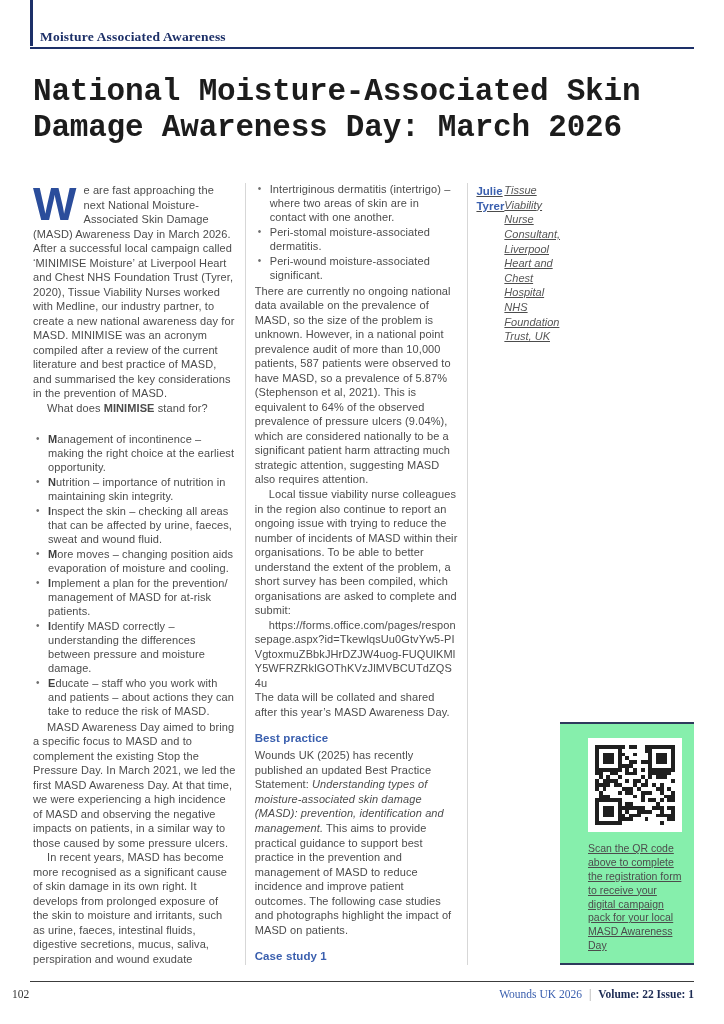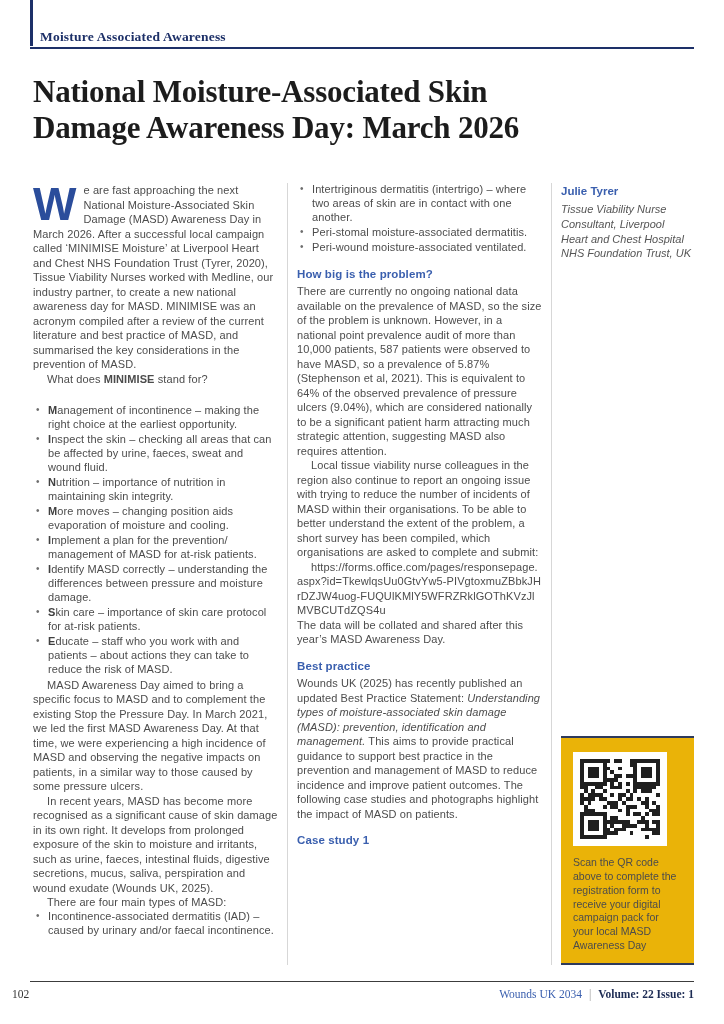--- a/index.html
+++ b/index.html
@@ -13,21 +13,21 @@
   
   .kicker-bar { position:absolute; left:30px; top:0; width:3px; height:46px; background:#1d3068; }
   .kicker {
     position:absolute; left:40px; top:29px;
     font-family:"Liberation Serif", serif; font-weight:bold;
     font-size:13.5px; color:#1d3068; letter-spacing:.2px;
   }
   .kicker-rule { position:absolute; left:30px; right:30px; top:47px; height:2px; background:#1d3068; }
   .title {
     position:absolute; left:33px; top:74px; width:640px;
-    font-family:Liberation Serif, serif; font-weight:bold;
+    font-family:Liberation Mono, monospace; font-weight:bold;
     font-size:31px; line-height:1.17; color:#1c1c1c; letter-spacing:-.2px;
   }
 
   
   .columns {
     position:absolute; left:33px; top:183px; width:661px; height:782px;
     display:flex; overflow:hidden;
   }
   .col { font-size:11px; line-height:1.32; letter-spacing:.1px; }
   .col1 { width:245px; }
@@ -52,27 +52,27 @@
   .subhead {
     color:#3a5fae; font-weight:bold; font-size:11.5px;
     margin:12px 0 2px 0; letter-spacing:.1px;
   }
   .url { word-break:break-all; }
 
   b.lead { color:#3f3f3f; }
   i.bp { font-style:italic; }
 
   
-  .sidebar { flex:1; display:flex; flex-direction:column; font-size:11px; line-height:1.33; }
+  .sidebar { flex:1; display:flex; flex-direction:row; font-size:11px; line-height:1.33;text-decoration:underline; }
   .author-name { color:#3a5fae; font-weight:bold; font-size:11.5px; margin:1px 0 3px 0; }
   .author-role { font-style:italic; color:#555555; }
   .qr-box {
-    margin-top:auto; background:#eab308;
+    margin-top:auto; background:#86efac;
     border-top:2px solid #2e3a5c; border-bottom:2px solid #2e3a5c;
-    padding:14px 12px 10px 12px;
+    padding:14px 12px 10px 28px;
   }
   .qr-tile { width:94px; height:94px; background:#ffffff; padding:7px; }
   .qr-tile svg { width:100%; height:100%; display:block; shape-rendering:crispEdges; }
   .qr-caption { margin-top:10px; color:#4c4c4c; font-size:10.5px; line-height:1.32; }
 
   
   .footer-rule { position:absolute; left:30px; right:30px; top:981px; height:1px; background:#3c3c3c; }
   .footer {
     position:absolute; left:12px; right:30px; top:988px;
     display:flex; justify-content:space-between; align-items:baseline;
@@ -92,45 +92,43 @@
   <div class="kicker-rule"></div>
   <h1 class="title"><span>National Moisture-Associated Skin</span><br><span>Damage Awareness Day: March 2026</span></h1>
 
   <div class="columns">
 
     <div class="col col1">
       <p><span class="dropcap">W</span><span>e are fast approaching the next National Moisture-Associated Skin Damage (MASD) Awareness Day in March 2026. After a successful local campaign called ‘MINIMISE Moisture’ at Liverpool Heart and Chest NHS Foundation Trust (Tyrer, 2020), Tissue Viability Nurses worked with Medline, our industry partner, to create a new national awareness day for MASD. MINIMISE was an acronym compiled after a review of the current literature and best practice of MASD, and summarised the key considerations in the prevention of MASD.</span></p>
       <p class="indent"><span>What does </span><b>MINIMISE</b><span> stand for?</span></p>
       <ul class="bullets top-gap">
         <li><b class="lead">M</b><span>anagement of incontinence – making the right choice at the earliest opportunity.</span></li>
+        <li><b class="lead">N</b><span>utrition – importance of nutrition in maintaining skin integrity.</span></li>
         <li><b class="lead">I</b><span>nspect the skin – checking all areas that can be affected by urine, faeces, sweat and wound fluid.</span></li>
-        <li><b class="lead">N</b><span>utrition – importance of nutrition in maintaining skin integrity.</span></li>
         <li><b class="lead">M</b><span>ore moves – changing position aids evaporation of moisture and cooling.</span></li>
         <li><b class="lead">I</b><span>mplement a plan for the prevention/ management of MASD for at-risk patients.</span></li>
         <li><b class="lead">I</b><span>dentify MASD correctly – understanding the differences between pressure and moisture damage.</span></li>
-        <li><b class="lead">S</b><span>kin care – importance of skin care protocol for at-risk patients.</span></li>
         <li><b class="lead">E</b><span>ducate – staff who you work with and patients – about actions they can take to reduce the risk of MASD.</span></li>
       </ul>
       <p class="indent spaced">MASD Awareness Day aimed to bring a specific focus to MASD and to complement the existing Stop the Pressure Day. In March 2021, we led the first MASD Awareness Day. At that time, we were experiencing a high incidence of MASD and observing the negative impacts on patients, in a similar way to those caused by some pressure ulcers.</p>
       <p class="indent">In recent years, MASD has become more recognised as a significant cause of skin damage in its own right. It develops from prolonged exposure of the skin to moisture and irritants, such as urine, faeces, intestinal fluids, digestive secretions, mucus, saliva, perspiration and wound exudate (Wounds UK, 2025).</p>
       <p class="indent">There are four main types of MASD:</p>
       <ul class="bullets">
         <li><span>Incontinence-associated dermatitis (IAD) – caused by urinary and/or faecal incontinence.</span></li>
       </ul>
     </div>
 
     <div class="divider"></div>
 
     <div class="col col2">
       <ul class="bullets">
         <li><span>Intertriginous dermatitis (intertrigo) – where two areas of skin are in contact with one another.</span></li>
         <li><span>Peri-stomal moisture-associated dermatitis.</span></li>
-        <li><span>Peri-wound moisture-associated ventilated.</span></li>
+        <li><span>Peri-wound moisture-associated significant.</span></li>
       </ul>
-      <h3 class="subhead">How big is the problem?</h3>
       <p>There are currently no ongoing national data available on the prevalence of MASD, so the size of the problem is unknown. However, in a national point prevalence audit of more than 10,000 patients, 587 patients were observed to have MASD, so a prevalence of 5.87% (Stephenson et al, 2021). This is equivalent to 64% of the observed prevalence of pressure ulcers (9.04%), which are considered nationally to be a significant patient harm attracting much strategic attention, suggesting MASD also requires attention.</p>
       <p class="indent">Local tissue viability nurse colleagues in the region also continue to report an ongoing issue with trying to reduce the number of incidents of MASD within their organisations. To be able to better understand the extent of the problem, a short survey has been compiled, which organisations are asked to complete and submit:</p>
       <p class="indent url">https://forms.office.com/pages/responsepage.aspx?id=TkewlqsUu0GtvYw5-PIVgtoxmuZBbkJHrDZJW4uog-FUQUlKMlY5WFRZRklGOThKVzJlMVBCUTdZQS4u</p>
       <p class="spaced">The data will be collated and shared after this year’s MASD Awareness Day.</p>
       <h3 class="subhead">Best practice</h3>
       <p><span>Wounds UK (2025) has recently published an updated Best Practice Statement: </span><i class="bp">Understanding types of moisture-associated skin damage (MASD): prevention, identification and management.</i><span> This aims to provide practical guidance to support best practice in the prevention and management of MASD to reduce incidence and improve patient outcomes. The following case studies and photographs highlight the impact of MASD on patients.</span></p>
       <h3 class="subhead">Case study 1</h3>
     </div>
 
     <div class="divider"></div>
@@ -374,17 +372,17 @@
         <div class="qr-caption">Scan the QR code above to complete the registration form to receive your digital campaign pack for your local MASD Awareness Day</div>
       </div>
     </aside>
 
   </div>
 
   <div class="footer-rule"></div>
   <div class="footer">
     <span class="page-num">102</span>
     <span class="footer-right">
-      <span class="journal">Wounds UK 2034</span><span class="sep">|</span><span class="volume">Volume: 22 Issue: 1</span>
+      <span class="journal">Wounds UK 2026</span><span class="sep">|</span><span class="volume">Volume: 22 Issue: 1</span>
     </span>
   </div>
 
 </div>
 
 </body></html>

